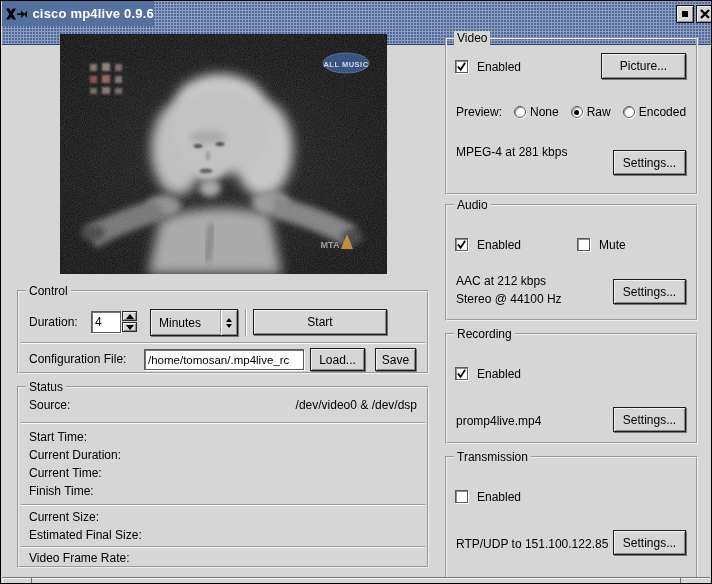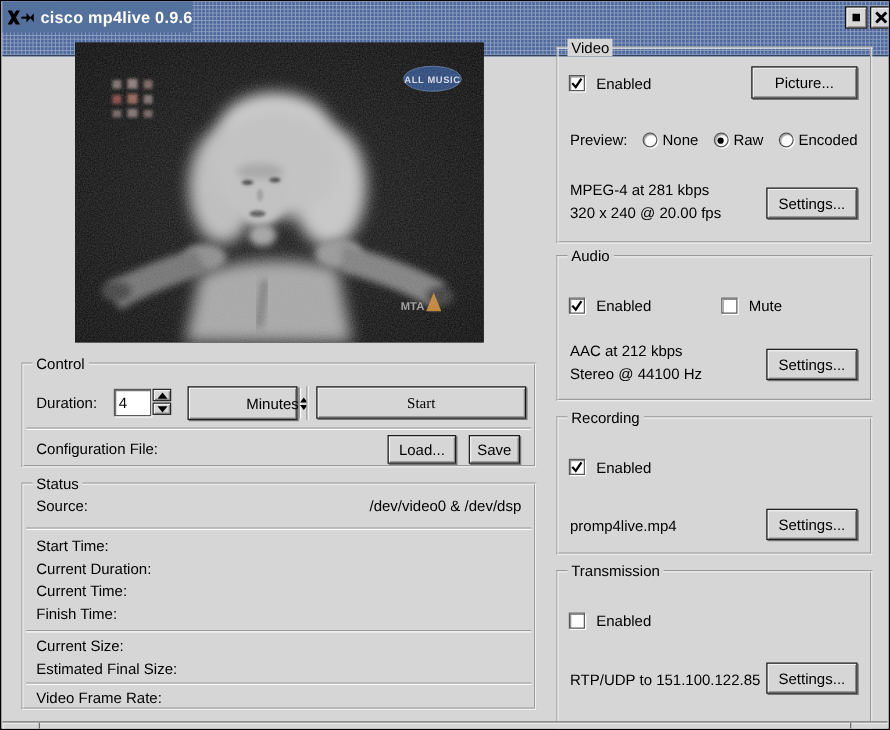--- a/index.html
+++ b/index.html
@@ -200,31 +200,32 @@
     <span class="lbl" style="left:10px;top:23px;">Duration:</span>
     <div class="entry" style="left:72px;top:19px;width:30px;height:22px;">4</div>
     <div class="spin-btns" style="left:103px;top:19px;">
       <div class="spin-btn">
           <i class="tri up"></i>
         </div>
       <div class="spin-btn">
           <i class="tri down"></i>
         </div>
     </div>
-    <div class="optionmenu" style="left:131px;top:17px;width:88px;height:27px;padding-left:38px;">
+    <div class="optionmenu" style="left:131px;top:17px;width:88px;height:27px;">
       <span class="om-text">Minutes</span>
       <span class="om-ind">
           <i class="tri up"></i>
           <i class="tri down"></i>
         </span>
     </div>
     <div class="vsep" style="left:226px;top:17px;height:27px;"></div>
-    <button class="btn" style="left:234px;top:17px;width:168px;height:26px;font-family:Liberation Serif, serif;">Start</button>
+    <button class="btn" style="left:234px;top:17px;width:134px;height:26px;">Start</button>
     <div class="hsep" style="left:2px;right:2px;top:50px;"></div>
     <span class="lbl" style="left:10px;top:60px;">Configuration File:</span>
+    <div class="entry" style="left:125px;top:57px;width:160px;height:21px;font-size:11.5px;">/home/tomosan/.mp4live_rc</div>
     <button class="btn" style="left:291px;top:56px;width:55px;height:23px;">Load...</button>
     <button class="btn" style="left:356px;top:56px;width:41px;height:23px;">Save</button>
   </div>
 
   <div class="group" style="left:16px;top:385px;width:412px;height:182px;">
     <span class="group-label">Status</span>
     <span class="lbl" style="left:10px;top:10px;">Source:</span>
     <span class="lbl right-val" style="top:10px;">/dev/video0 &amp; /dev/dsp</span>
     <div class="hsep" style="left:2px;right:2px;top:34px;"></div>
     <span class="lbl" style="left:10px;top:42px;">Start Time:</span>
@@ -258,21 +259,20 @@
             <span class="dot"></span>
           </span>
         <span>Raw</span>
       </span>
       <span class="preview-item">
         <span class="radio"></span>
         <span>Encoded</span>
       </span>
     </div>
     <span class="lbl" style="left:9px;top:106px;">MPEG-4 at 281 kbps</span>
-    <span class="lbl" style="left:9px;top:124px;">320 x 240 @ 20.00 fps</span>
     <button class="btn" style="right:10px;top:111px;width:73px;height:25px;">Settings...</button>
   </div>
 
   <div class="group" style="left:444px;top:203px;width:253px;height:117px;">
     <span class="group-label">Audio</span>
     <div class="cb" style="left:8px;top:32px;">
       <svg width="11" height="11" viewBox="0 0 12 12">
         <path d="M2 6 L5 9.5 L10 2" fill="none" stroke="#000" stroke-width="2"></path>
       </svg>
     </div>

